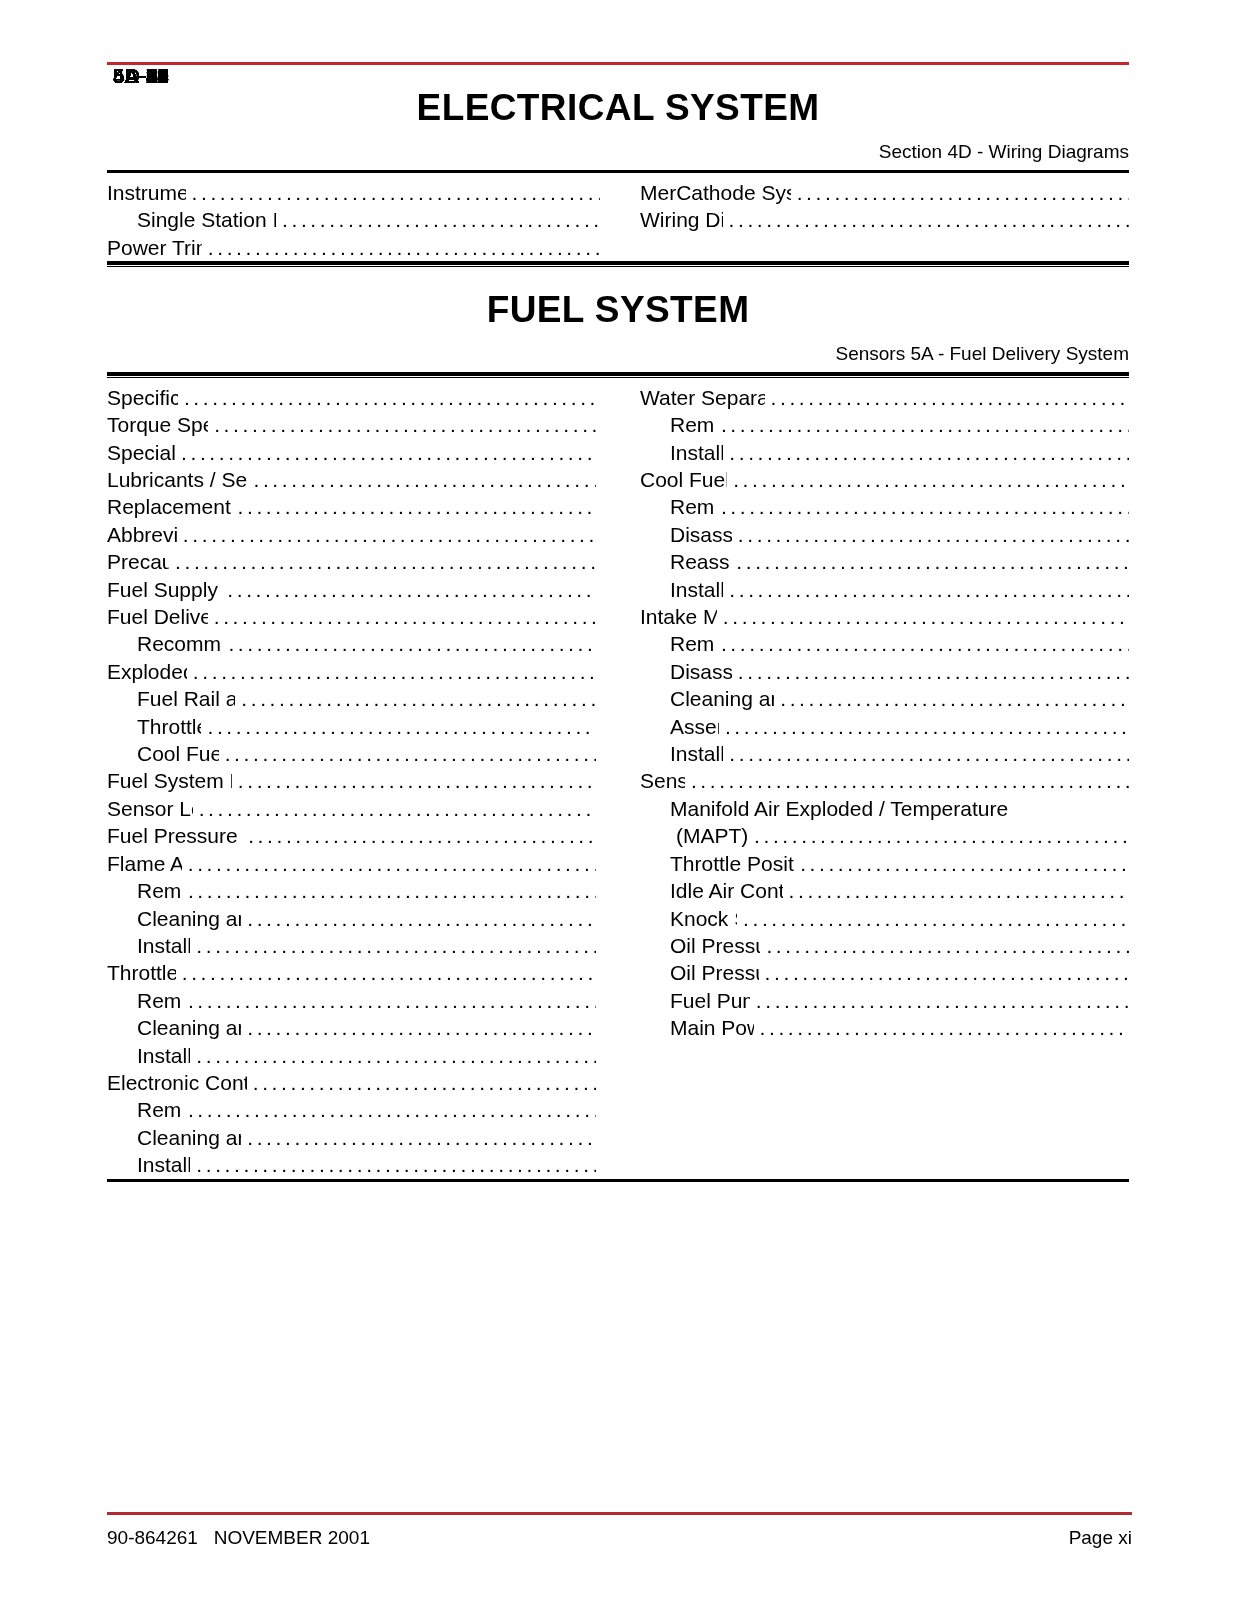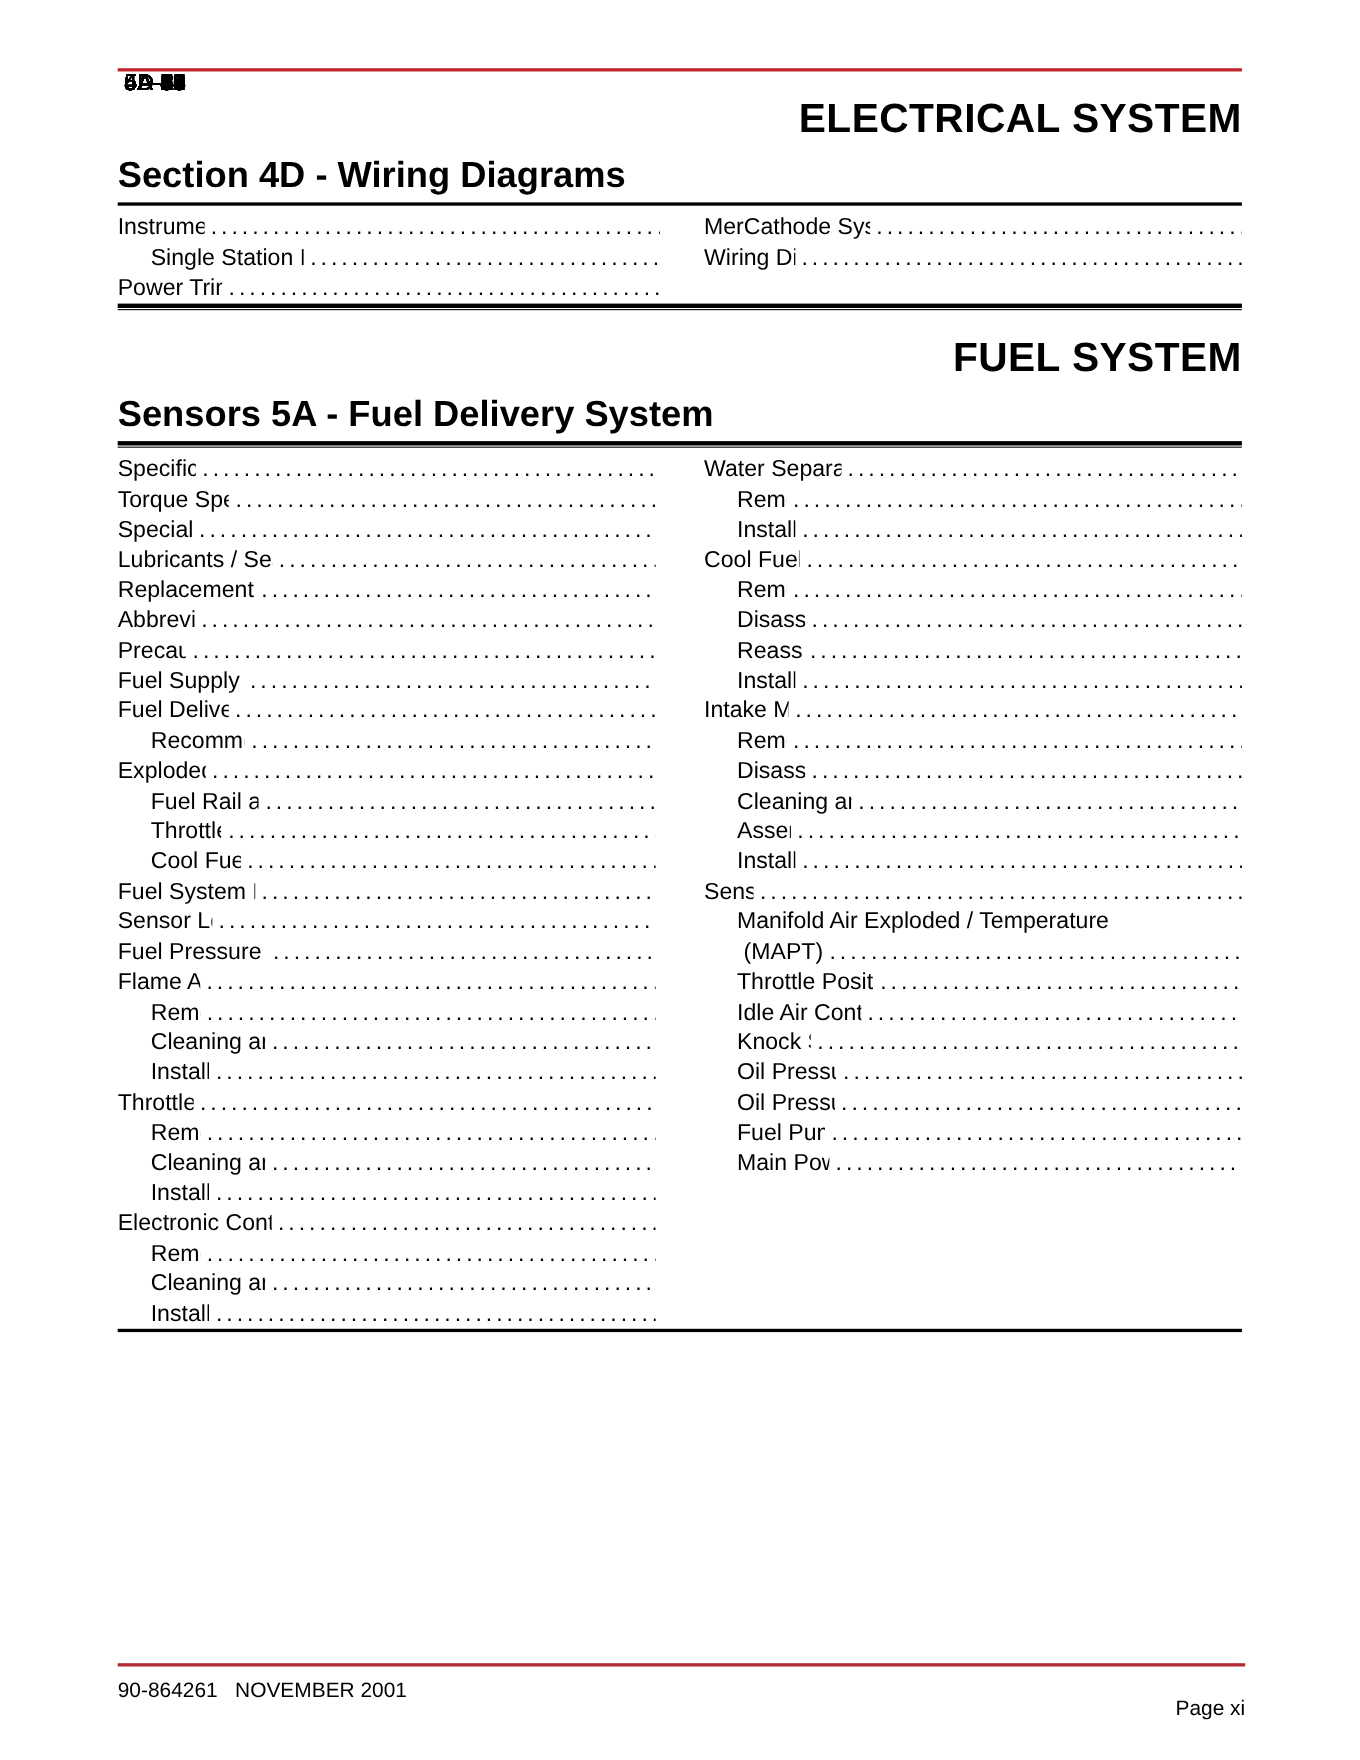--- a/index.html
+++ b/index.html
@@ -46,32 +46,32 @@
   .rule-double {
     width: 100%;
     height: 6px;
     border-top: 4px solid #000000;
     border-bottom: 1px solid #000000;
     box-sizing: border-box;
   }
 
   
   .section-title {
-    text-align: right;
+    text-align: center;
     font-size: 37px;
     font-weight: bold;
     letter-spacing: 0.4px;
     margin: 0;
     padding: 0;
     line-height: 1.05;
   }
   .section-subtitle {
-    text-align: left;
-    font-size: 33px;
-    font-weight: bold;
+    text-align: right;
+    font-size: 19px;
+    font-weight: normal;
     margin: 0;
     padding: 0;
     line-height: 1.05;
   }
 
   .head-block-1 { padding-top: 24px; padding-bottom: 8px; }
   .head-block-1 .section-subtitle { padding-top: 14px; }
 
   .head-block-2 { padding-top: 24px; padding-bottom: 8px; }
   .head-block-2 .section-subtitle { padding-top: 14px; }
@@ -134,21 +134,21 @@
     width: 100%;
   }
   .footer-row {
     display: flex;
     justify-content: space-between;
     align-items: flex-start;
     padding-top: 12px;
     font-size: 19px;
   }
   .footer-left  { white-space: pre; }
-  .footer-right { white-space: pre; margin-top: 16px; }
+  .footer-right { white-space: pre; }
 </style>
 </head>
 <body>
 
 <div class="page">
 
   <div class="content">
 
     <div class="rule-red"></div>
 

